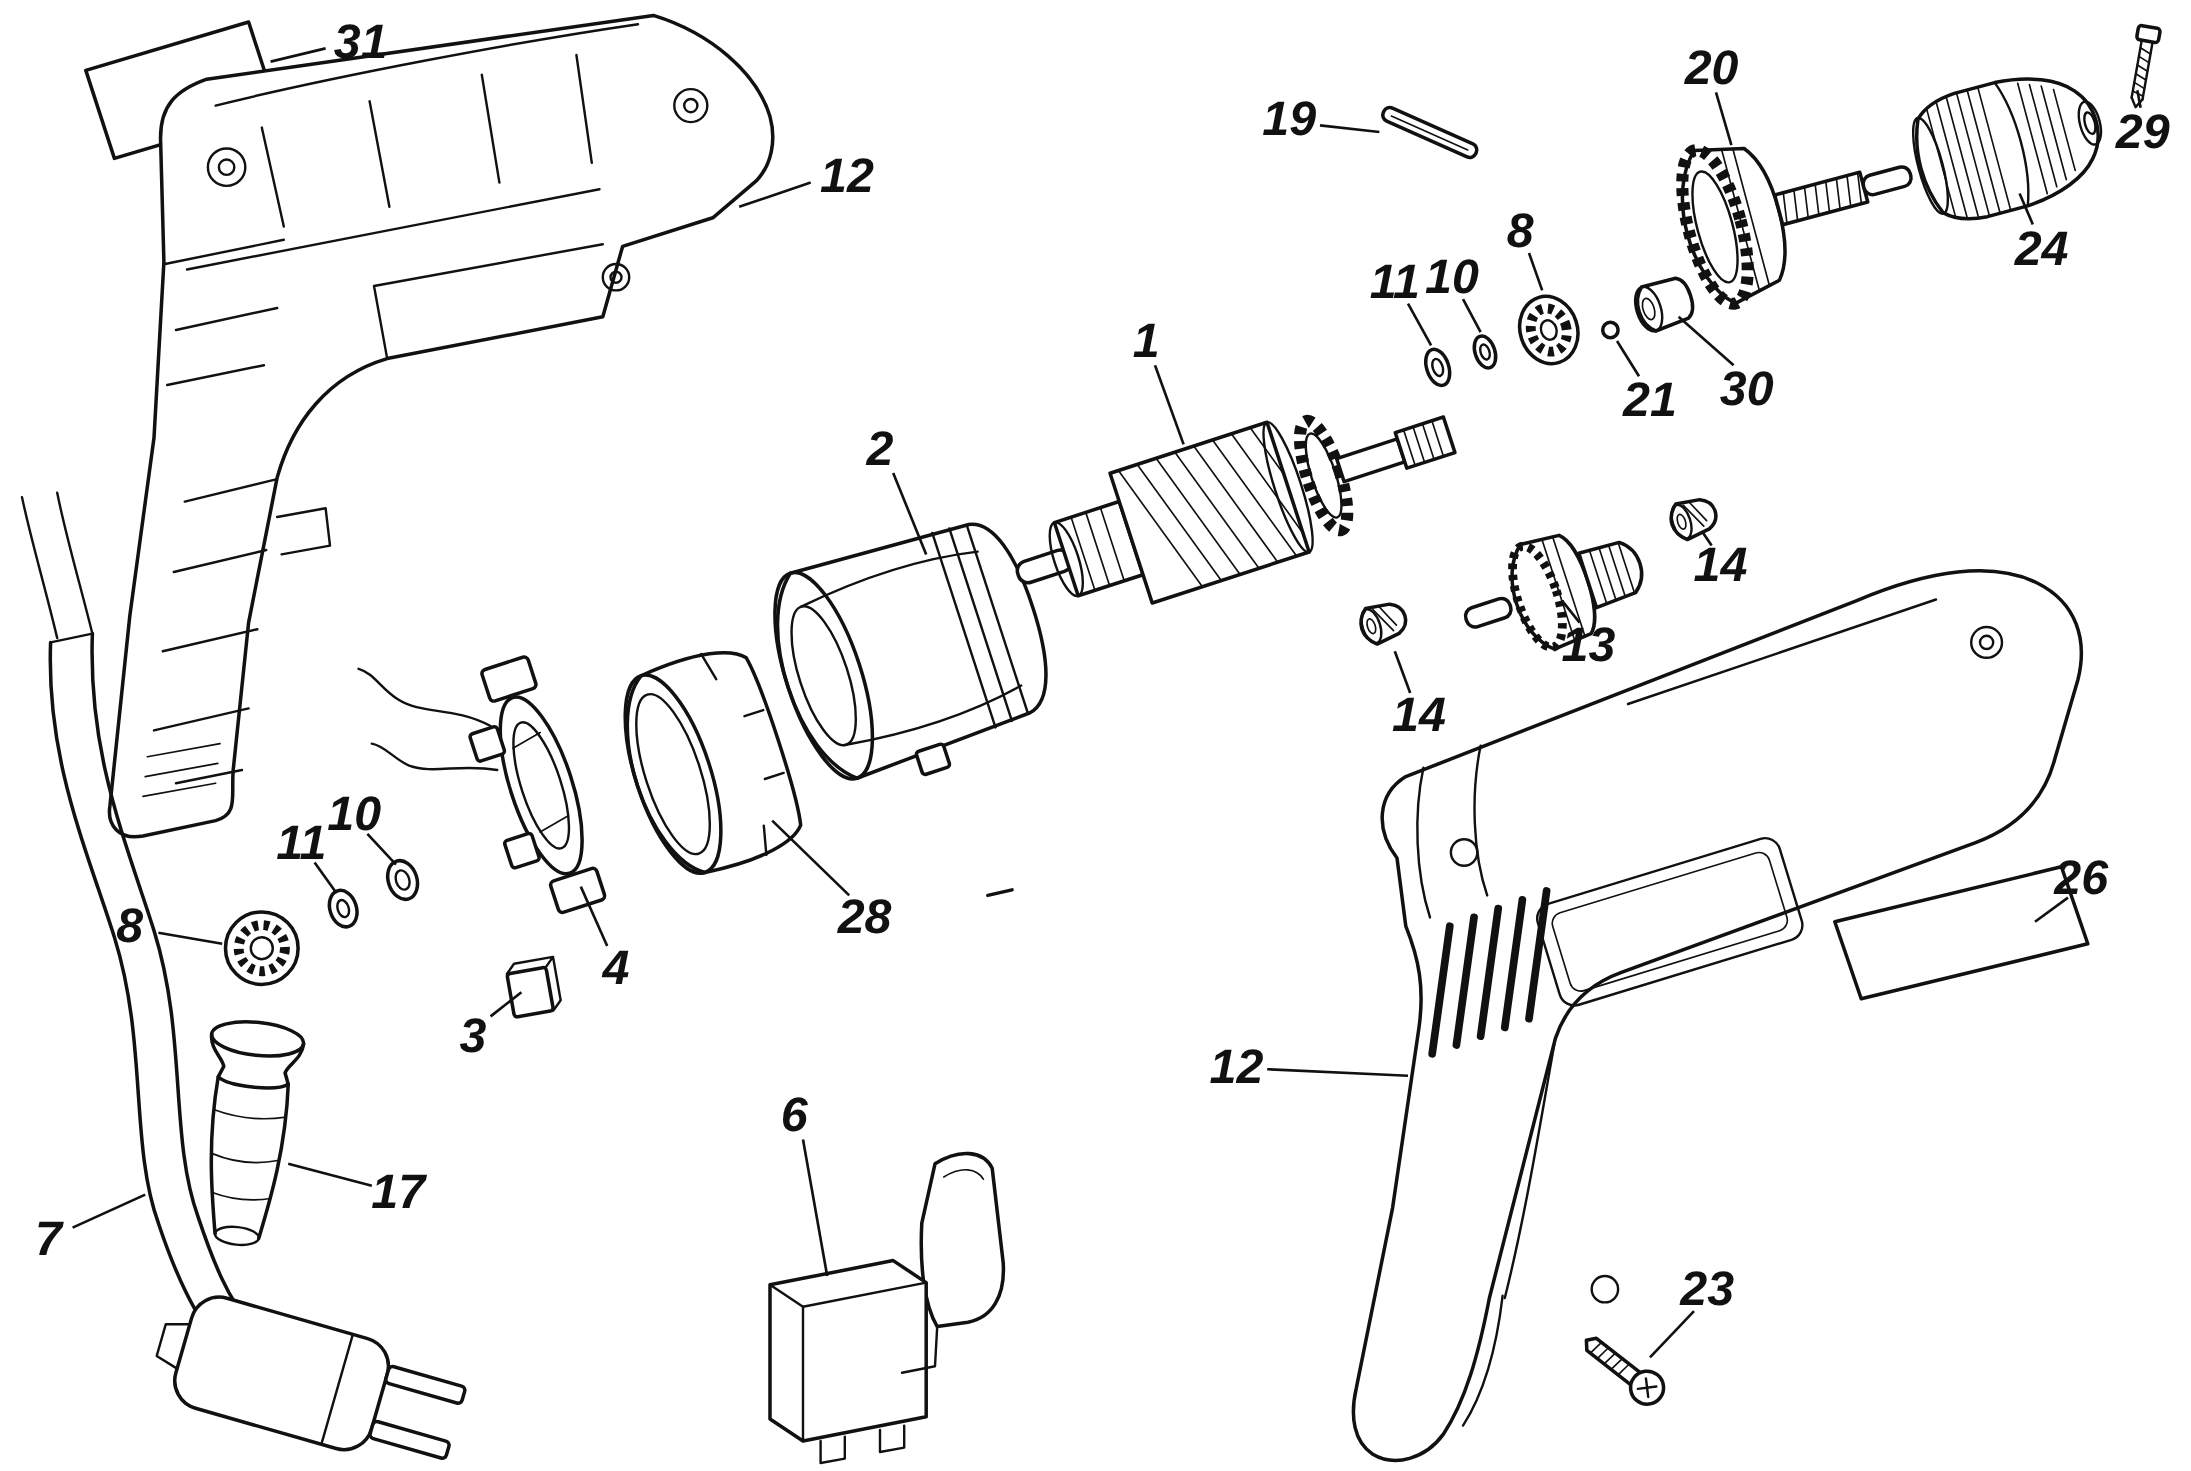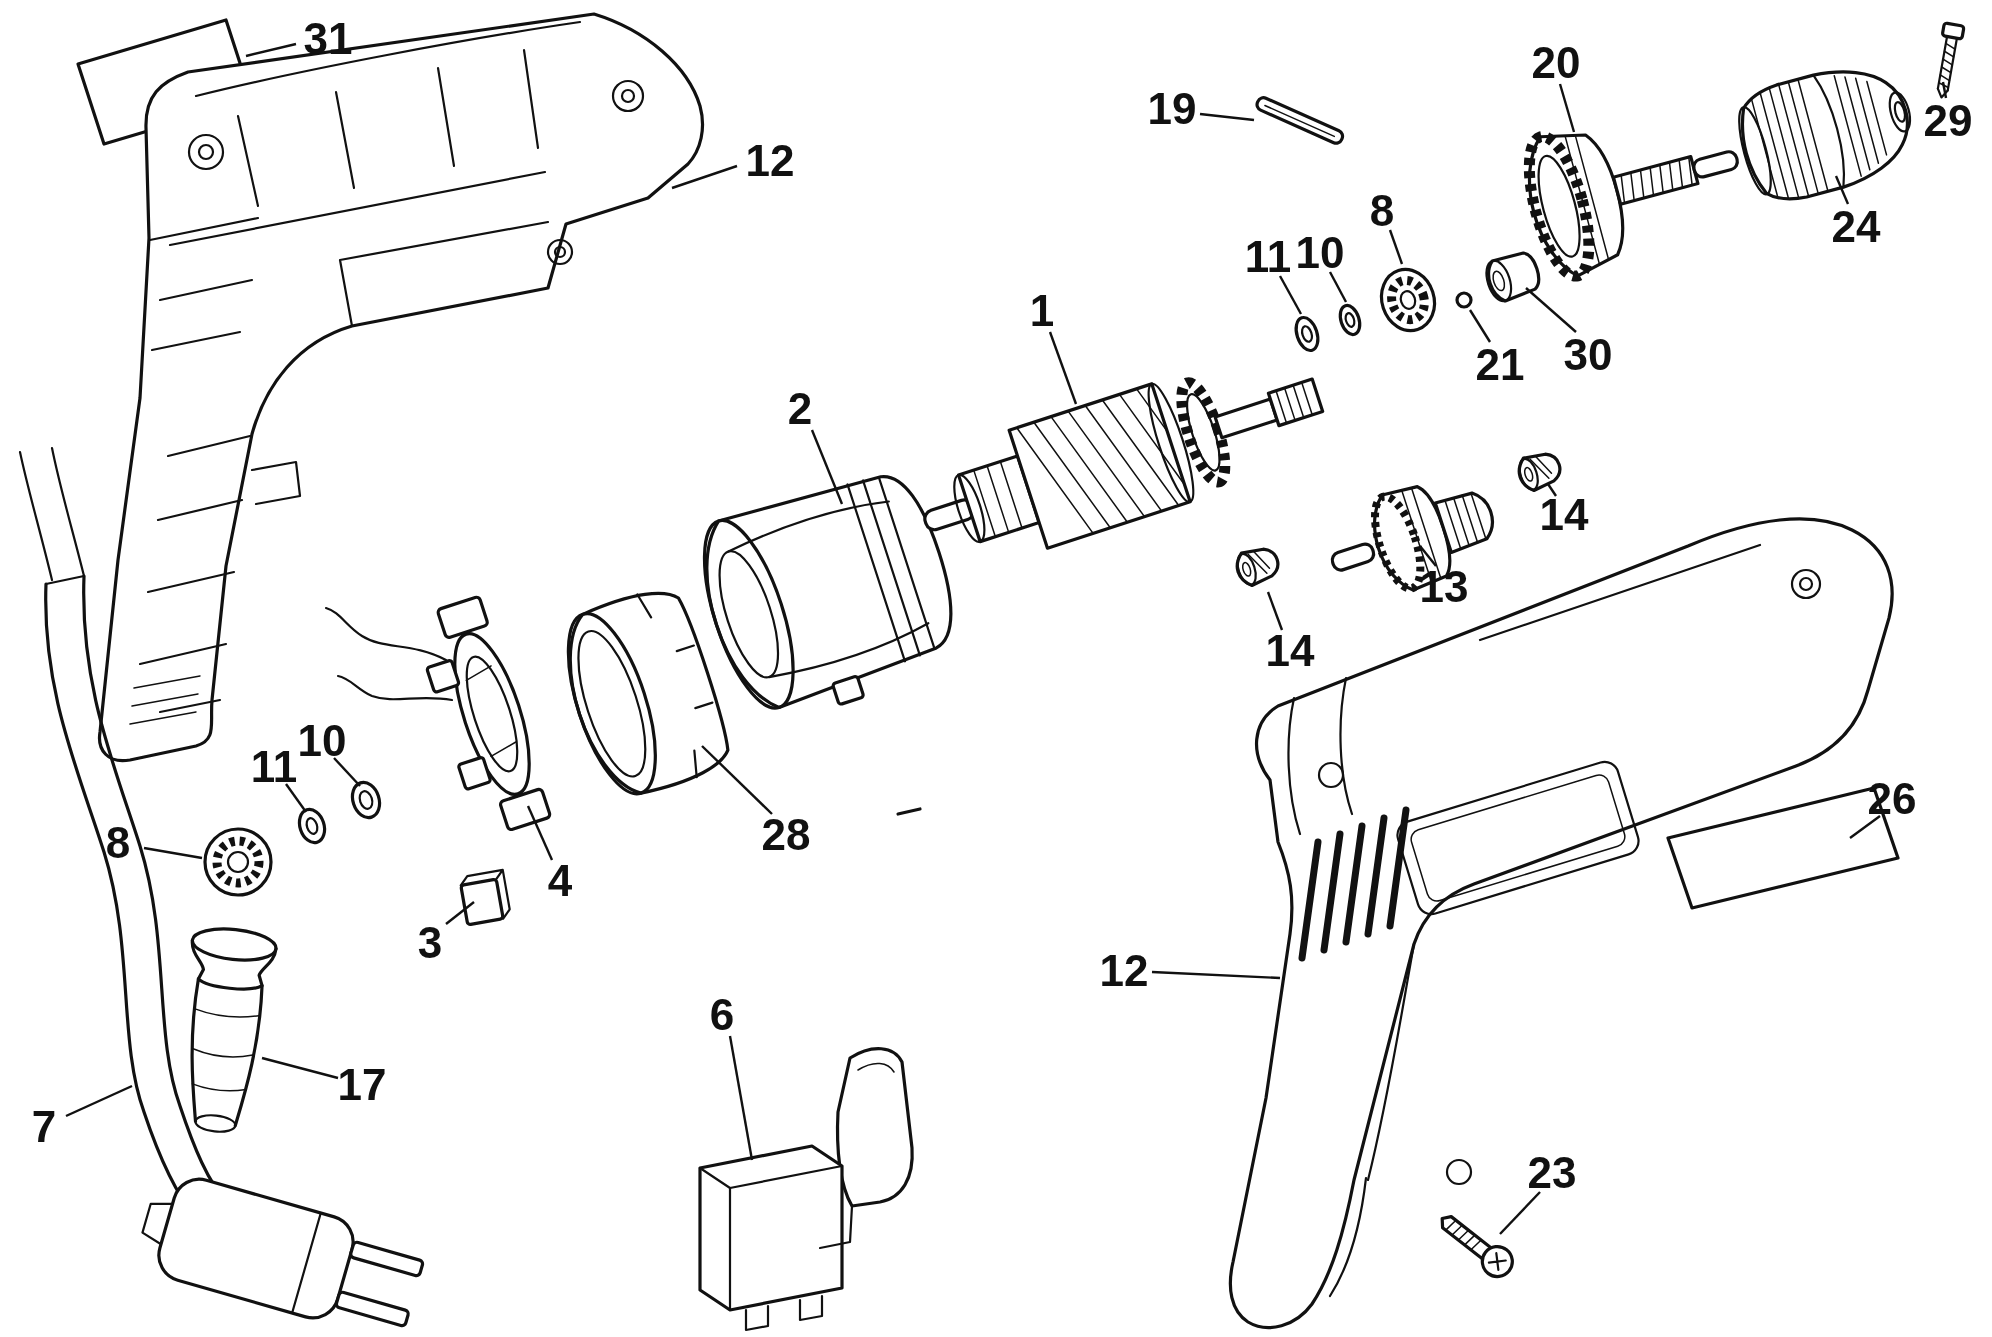--- a/index.html
+++ b/index.html
@@ -1,17 +1,17 @@
 <!DOCTYPE html>
 <html style="--ink: #111111; --paper: #ffffff;"><head>
 <meta charset="utf-8">
 <title>Exploded Parts Diagram</title>
 <style>
   html,body{margin:0;padding:0;background:#ffffff;}
-  .page{width:1992px;height:1337px;position:relative;background:var(--paper,#ffffff);overflow:hidden;}
+  .page{width:1992px;height:1337px;position:relative;background:var(--paper,#ffffff);overflow:hidden;font-style:italic;}
   svg{display:block}
   .s3{fill:none;stroke:var(--ink,#111);stroke-width:3.2;stroke-linecap:round;stroke-linejoin:round}
   .s2{fill:none;stroke:var(--ink,#111);stroke-width:2.2;stroke-linecap:round;stroke-linejoin:round}
   .s1{fill:none;stroke:var(--ink,#111);stroke-width:1.5;stroke-linecap:round}
   .wfill{fill:#ffffff;stroke:var(--ink,#111);stroke-width:3.2;stroke-linecap:round;stroke-linejoin:round}
   .teeth{fill:none;stroke:var(--ink,#111);stroke-width:11;stroke-dasharray:7 6}
   .teeth2{fill:none;stroke:var(--ink,#111);stroke-width:8;stroke-dasharray:5 5}
   .ballring{fill:none;stroke:var(--ink,#111);stroke-width:9;stroke-dasharray:5 5}
   .lv{stroke:var(--ink,#111);stroke-width:7;fill:none;stroke-linecap:round}
   .callout{font-family:"Liberation Sans","DejaVu Sans",sans-serif;font-weight:700;font-size:44px;

